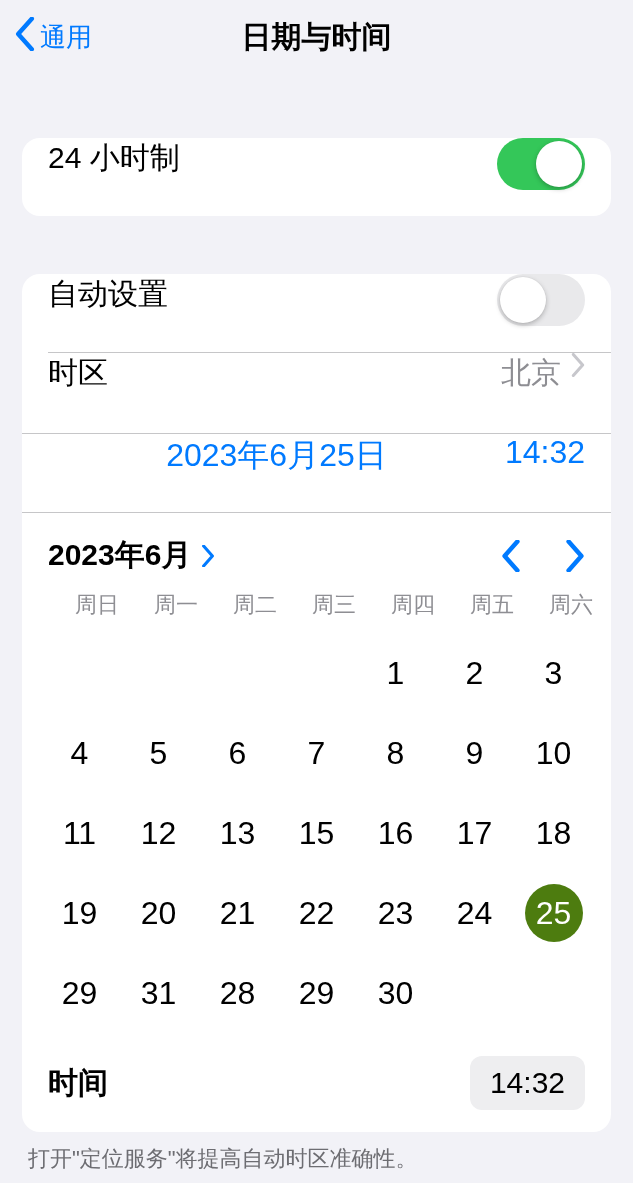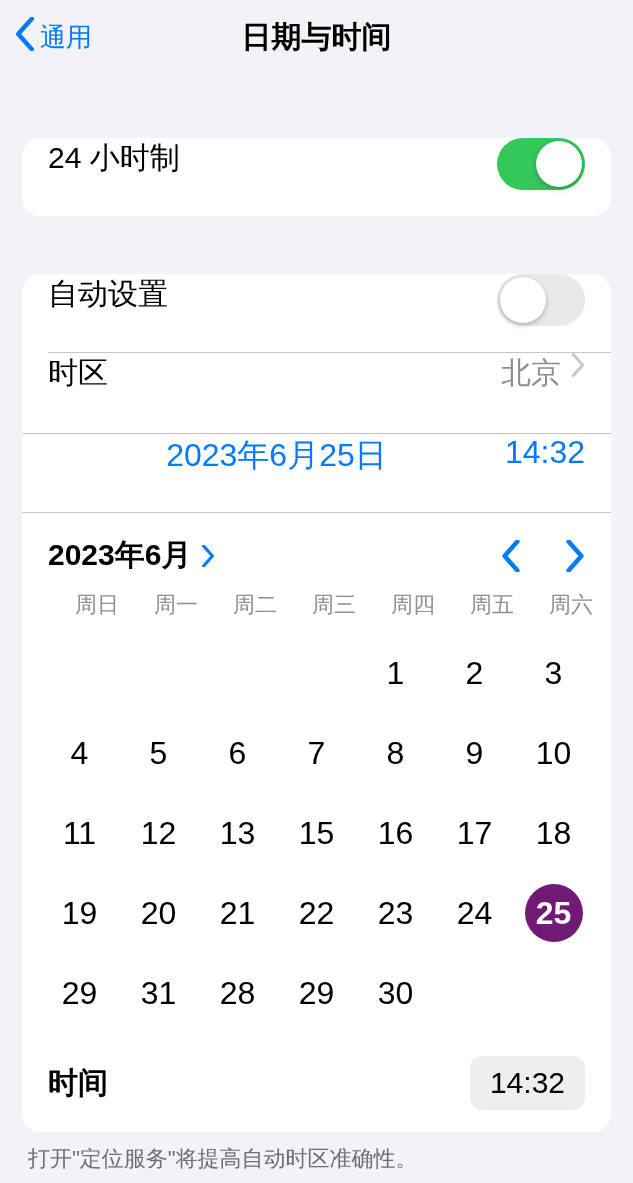--- a/index.html
+++ b/index.html
@@ -149,26 +149,26 @@
       display: flex;
       align-items: center;
       justify-content: center;
       font-size: 32px;
       cursor: pointer;
       position: relative;
     }
     .day .circle {
       width: 58px; height: 58px;
       border-radius: 50%;
-      background: #701a75;
+      background: #4d7c0f;
       display: flex;
       align-items: center;
       justify-content: center;
       color: #fff;
-      font-weight: 700;
+      font-weight: 400;
     }
     .row-time {
       display: flex;
       align-items: center;
       padding: 12px 26px 22px 26px;
     }
     .row-time .label { font-size: 30px; font-weight: 600; text-align: right; }
     .timechip {
       margin-left: auto;
       background: #eeeef0;

